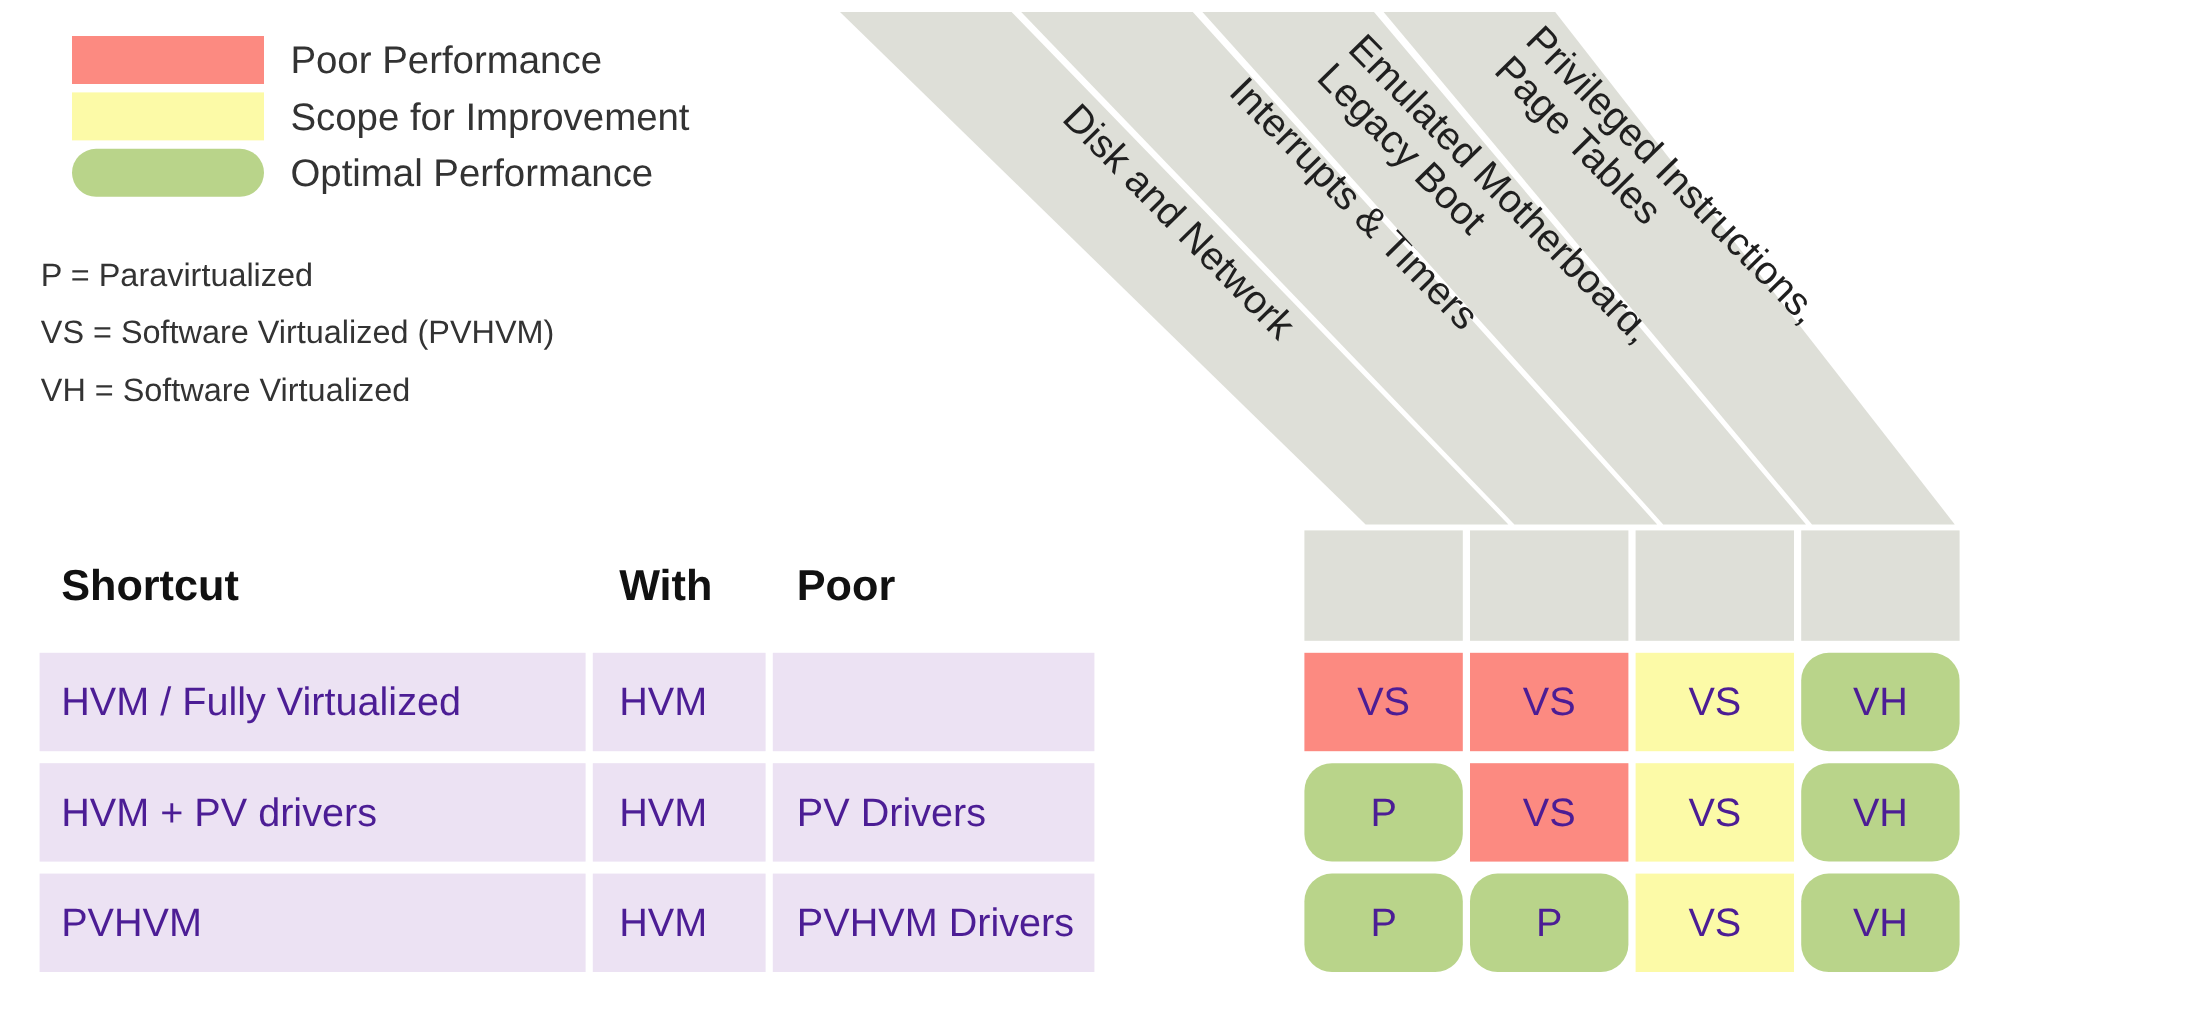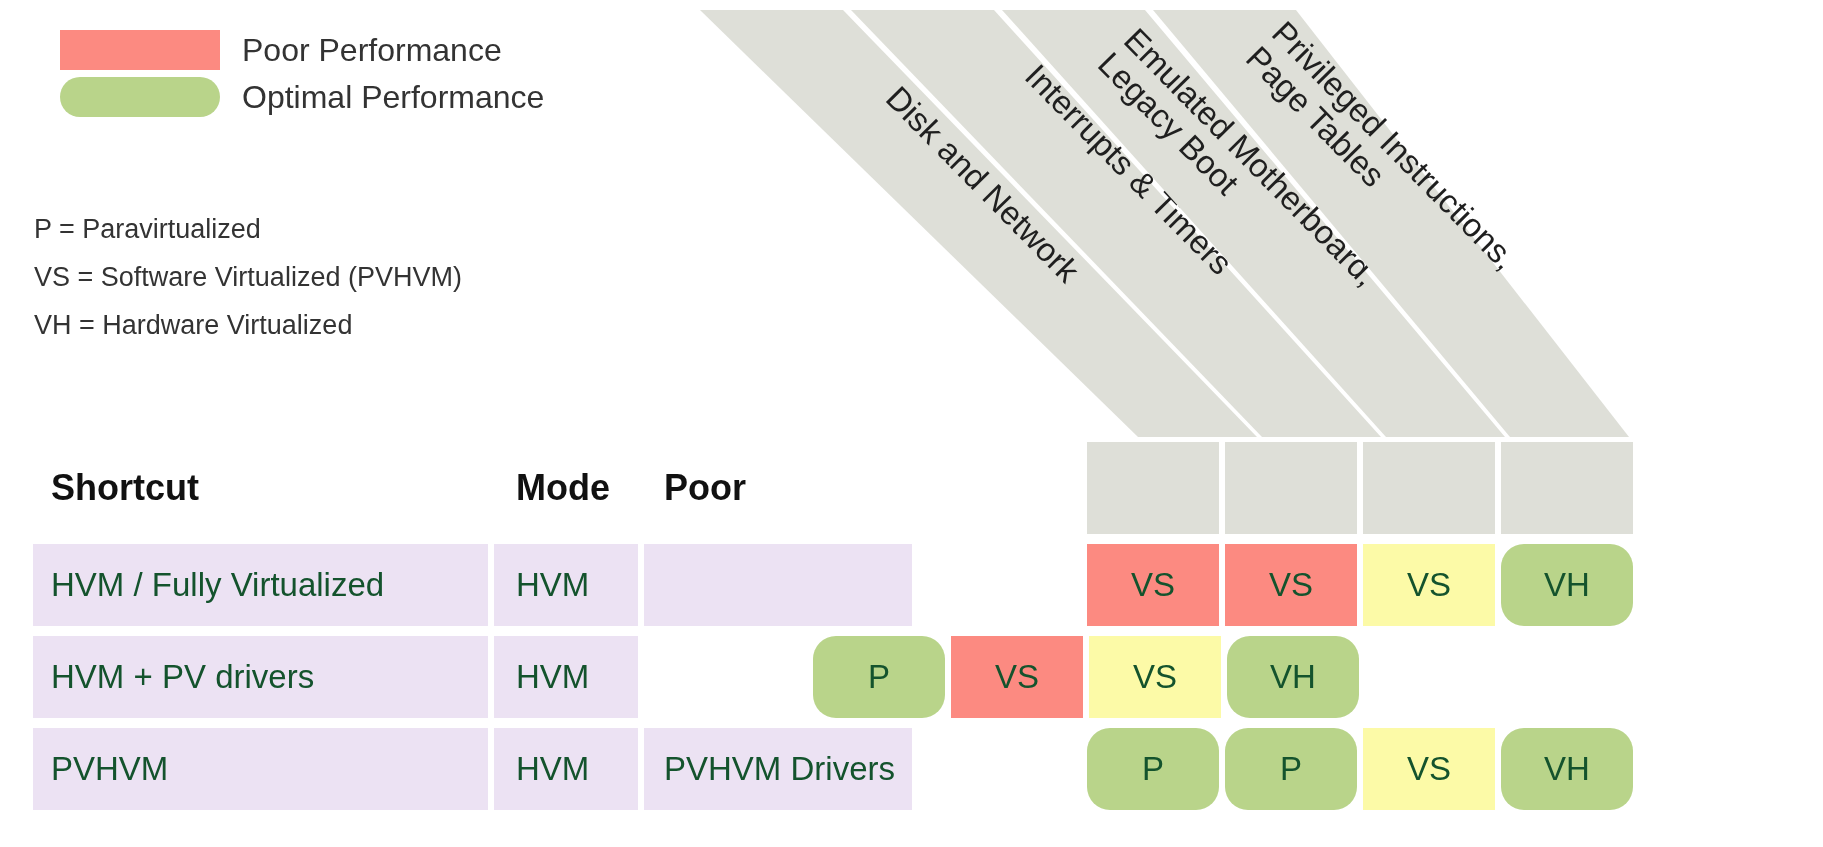--- a/index.html
+++ b/index.html
@@ -90,21 +90,21 @@
   }
   .grid-row:last-child { margin-bottom: 0; }
 
   .cell {
     box-sizing: border-box;
     height: 82px;
     margin-right: 6px;
     display: flex;
     align-items: center;
     font-size: 33px;
-    color: #14532d;
+    color: #4c1d95;
   }
   .cell:last-child { margin-right: 0; }
 
   .c-shortcut { width: 455px; padding-left: 18px; }
   .c-mode     { width: 144px; padding-left: 22px; }
   .c-with     { width: 268px; padding-left: 20px; }
   .c-spacer   { width: 163px; background: transparent !important; margin-right: 6px; }
   .c-matrix   { width: 132px; justify-content: center; margin-right: 6px; }
 
   .head-row .cell {
@@ -128,29 +128,33 @@
 </style>
 </head>
 <body>
 
 <div id="legend">
   <div class="legend-row">
     <span class="legend-swatch swatch-red"></span>
     <span class="legend-label">Poor Performance</span>
   </div>
   <div class="legend-row">
+    <span class="legend-swatch swatch-yellow"></span>
+    <span class="legend-label">Scope for Improvement</span>
+  </div>
+  <div class="legend-row">
     <span class="legend-swatch swatch-green"></span>
     <span class="legend-label">Optimal Performance</span>
   </div>
 </div>
 
 <div id="abbrev-key">
   <div class="abbrev-line">P = Paravirtualized</div>
   <div class="abbrev-line">VS = Software Virtualized (PVHVM)</div>
-  <div class="abbrev-line">VH = Hardware Virtualized</div>
+  <div class="abbrev-line">VH = Software Virtualized</div>
 </div>
 
 <div id="diagonal-headers">
   <svg viewBox="0 0 1823 440" xmlns="http://www.w3.org/2000/svg">
 
     <g>
       <polygon class="diag-band" points="700,10 843,10 1257,437 1138,437"></polygon>
       <text class="diag-text" transform="translate(884,100) rotate(45.5)" text-anchor="start">Disk and Network</text>
     </g>
 
@@ -170,21 +174,21 @@
       <text class="diag-text" transform="translate(1270,35) rotate(45.5)" text-anchor="start">Privileged Instructions,</text>
       <text class="diag-text" transform="translate(1244,60) rotate(45.5)" text-anchor="start">Page Tables</text>
     </g>
   </svg>
 </div>
 
 <div id="matrix">
 
   <div class="grid-row head-row">
     <div class="cell c-shortcut">Shortcut</div>
-    <div class="cell c-mode">Mode</div>
+    <div class="cell c-mode">With</div>
     <div class="cell c-with">Poor</div>
     <div class="cell c-spacer"></div>
     <div class="cell c-matrix swatch-gray"></div>
     <div class="cell c-matrix swatch-gray"></div>
     <div class="cell c-matrix swatch-gray"></div>
     <div class="cell c-matrix swatch-gray"></div>
   </div>
 
   <div class="grid-row body-row">
     <div class="cell c-shortcut">HVM / Fully Virtualized</div>
@@ -193,20 +197,21 @@
     <div class="cell c-spacer"></div>
     <div class="cell c-matrix swatch-red">VS</div>
     <div class="cell c-matrix swatch-red">VS</div>
     <div class="cell c-matrix swatch-yellow">VS</div>
     <div class="cell c-matrix swatch-green">VH</div>
   </div>
 
   <div class="grid-row body-row">
     <div class="cell c-shortcut">HVM + PV drivers</div>
     <div class="cell c-mode">HVM</div>
+    <div class="cell c-with">PV Drivers</div>
     <div class="cell c-spacer"></div>
     <div class="cell c-matrix swatch-green">P</div>
     <div class="cell c-matrix swatch-red">VS</div>
     <div class="cell c-matrix swatch-yellow">VS</div>
     <div class="cell c-matrix swatch-green">VH</div>
   </div>
 
   <div class="grid-row body-row">
     <div class="cell c-shortcut">PVHVM</div>
     <div class="cell c-mode">HVM</div>

